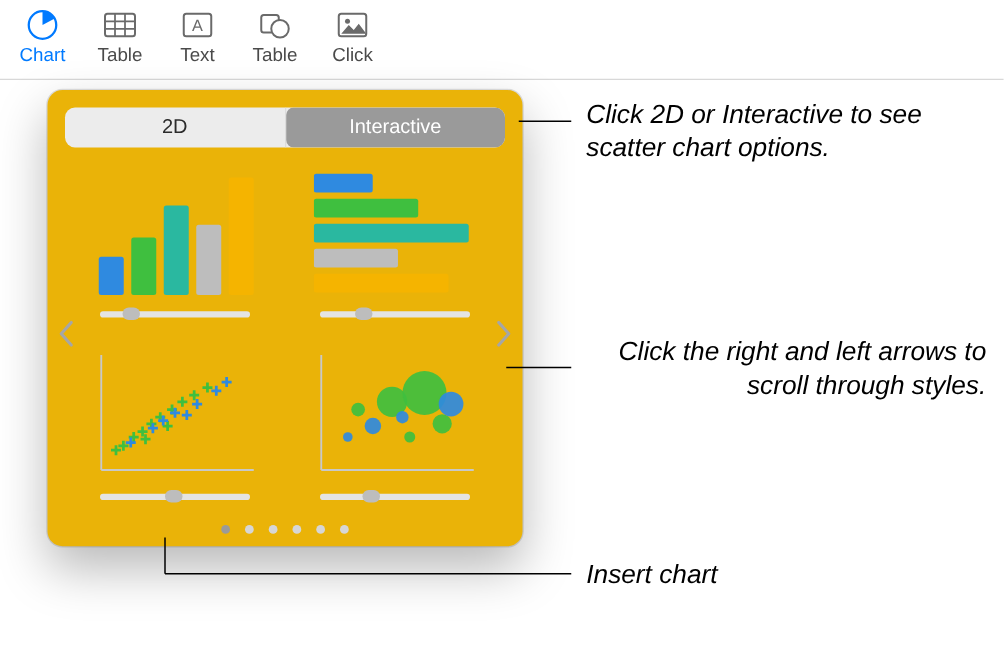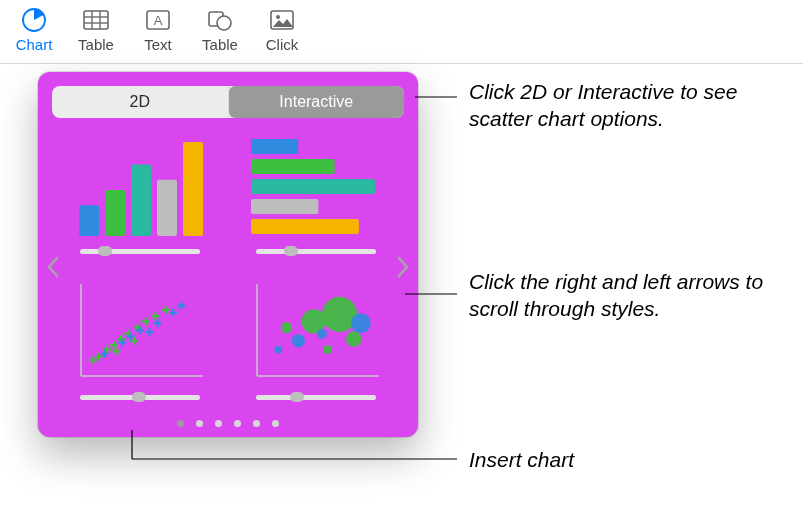--- a/index.html
+++ b/index.html
@@ -35,21 +35,21 @@
     height: 28px;
     display: flex;
     align-items: center;
     justify-content: center;
   }
   .popover {
     position: absolute;
     left: 38px;
     top: 72px;
     width: 380px;
-    background: #d946ef;
+    background: #eab308;
     border-radius: 12px;
     box-shadow: 0 0 0 1px rgba(0,0,0,0.12), 0 18px 40px rgba(0,0,0,0.28);
     padding: 14px 14px 10px 14px;
   }
   .seg {
     display: flex;
     background: #ececec;
     border-radius: 8px;
     overflow: hidden;
     height: 32px;
@@ -393,15 +393,15 @@
 </div>
 
 <div class="callouts">
   <svg class="leader">
     <line x1="414" y1="97" x2="456" y2="97" stroke="#000" stroke-width="1.2"></line>
     <line x1="404" y1="294" x2="456" y2="294" stroke="#000" stroke-width="1.2"></line>
     <line x1="131" y1="430" x2="131" y2="459" stroke="#000" stroke-width="1.2"></line>
     <line x1="131" y1="459" x2="456" y2="459" stroke="#000" stroke-width="1.2"></line>
   </svg>
   <div class="callout-text" style="left:468px; top:78px; width:320px;">Click 2D or Interactive to see scatter chart options.</div>
-  <div class="callout-text" style="left:468px; top:268px; width:320px;">Click the right and left arrows to scroll through styles.</div>
+  <div class="callout-text" style="left:468px; top:268px; width:320px;text-align:right;">Click the right and left arrows to scroll through styles.</div>
   <div class="callout-text" style="left:468px; top:446px;">Insert chart</div>
 </div>
 
 </body></html>

